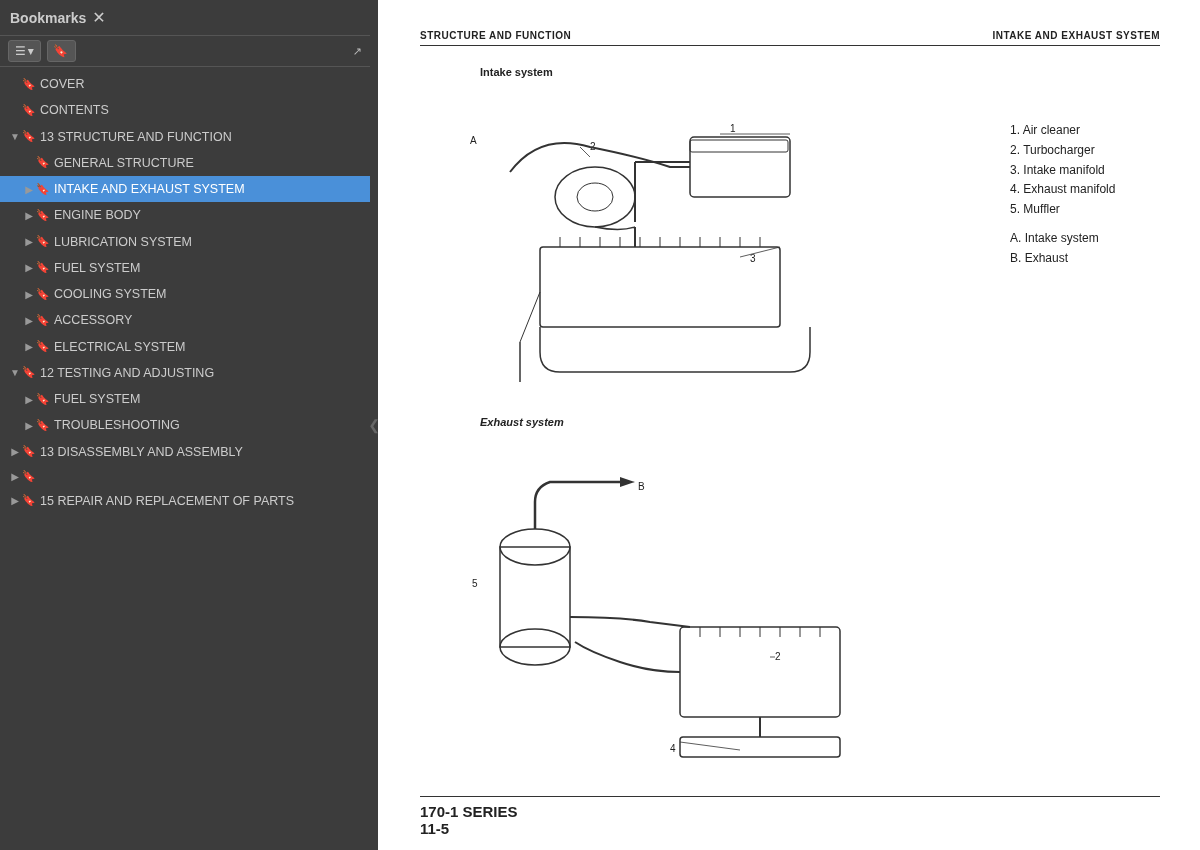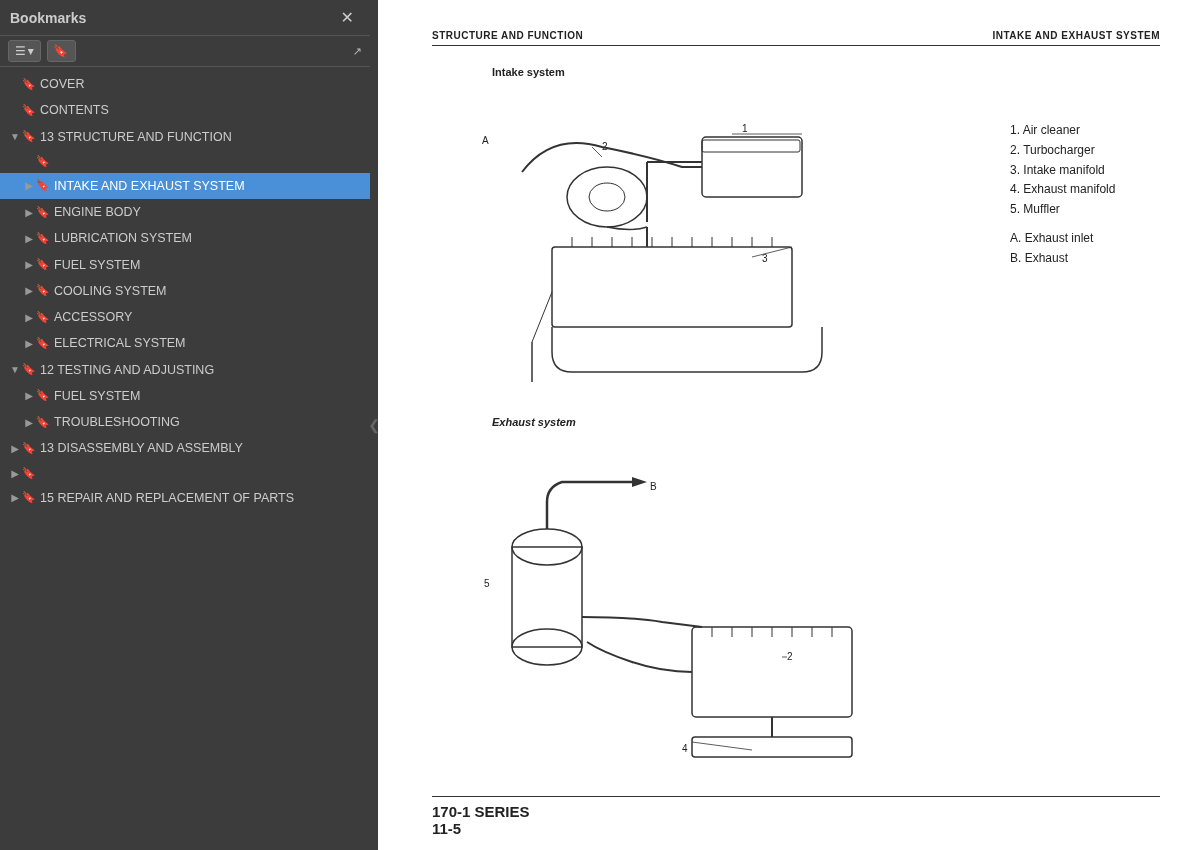--- a/index.html
+++ b/index.html
@@ -12,21 +12,20 @@
       background: #3c3c3c;
       display: flex;
       flex-direction: column;
       height: 850px;
       overflow: hidden;
     }
 
     #sidebar-header {
       display: flex;
       align-items: center;
-      justify-content: space-between;
       padding: 6px 10px;
       border-bottom: 1px solid #555;
       color: #ccc;
       font-size: 14px;
       font-weight: bold;
     }
 
     #sidebar-toolbar {
       display: flex;
       align-items: center;
@@ -118,21 +117,21 @@
       color: #666;
       font-size: 14px;
     }
 
     
     #main-content {
       flex: 1;
       background: #fff;
       height: 850px;
       overflow-y: auto;
-      padding: 30px 40px 40px 54px;
+      padding: 30px 40px 40px 42px;
       position: relative;
     }
 
     #main-content::-webkit-scrollbar { width: 8px; }
     #main-content::-webkit-scrollbar-track { background: #e0e0e0; }
     #main-content::-webkit-scrollbar-thumb { background: #aaa; }
 
     .doc-header {
       display: flex;
       justify-content: space-between;
@@ -237,20 +236,21 @@
 
     <div class="bm-item">
       <span class="bm-chevron expanded"></span>
       <span class="bm-bookmark-icon">🔖</span>
       <span class="bm-label">13 STRUCTURE AND FUNCTION</span>
     </div>
 
     <div class="bm-item indent-1">
       <span class="bm-chevron empty"></span>
       <span class="bm-bookmark-icon">🔖</span>
+      <span class="bm-label">GENERAL STRUCTURE</span>
     </div>
 
     <div class="bm-item indent-1 active">
       <span class="bm-chevron collapsed"></span>
       <span class="bm-bookmark-icon">🔖</span>
       <span class="bm-label">INTAKE AND EXHAUST SYSTEM</span>
     </div>
 
     <div class="bm-item indent-1">
       <span class="bm-chevron collapsed"></span>
@@ -384,21 +384,21 @@
         <line x1="120" y1="200" x2="100" y2="250" stroke="#333" stroke-width="1"></line>
         <line x1="100" y1="250" x2="100" y2="290" stroke="#333" stroke-width="1.5"></line>
       </svg>
     </div>
     <div class="legend-area">
       <p>1.  Air cleaner</p>
       <p>2.  Turbocharger</p>
       <p>3.  Intake manifold</p>
       <p>4.  Exhaust manifold</p>
       <p>5.  Muffler</p>
-      <p style="margin-top: 12px;">A.  Exhaust inlet</p>
+      <p style="margin-top: 12px;">A.  Intake system</p>
       <p>B.  Exhaust</p>
     </div>
   </div>
 
   <div class="section-title" style="margin-top: 10px; font-style: italic;">Exhaust system</div>
 
   <div class="diagram-row">
     <div class="diagram-svg-area">
       <svg width="480" height="320" viewBox="0 0 480 320">
 

